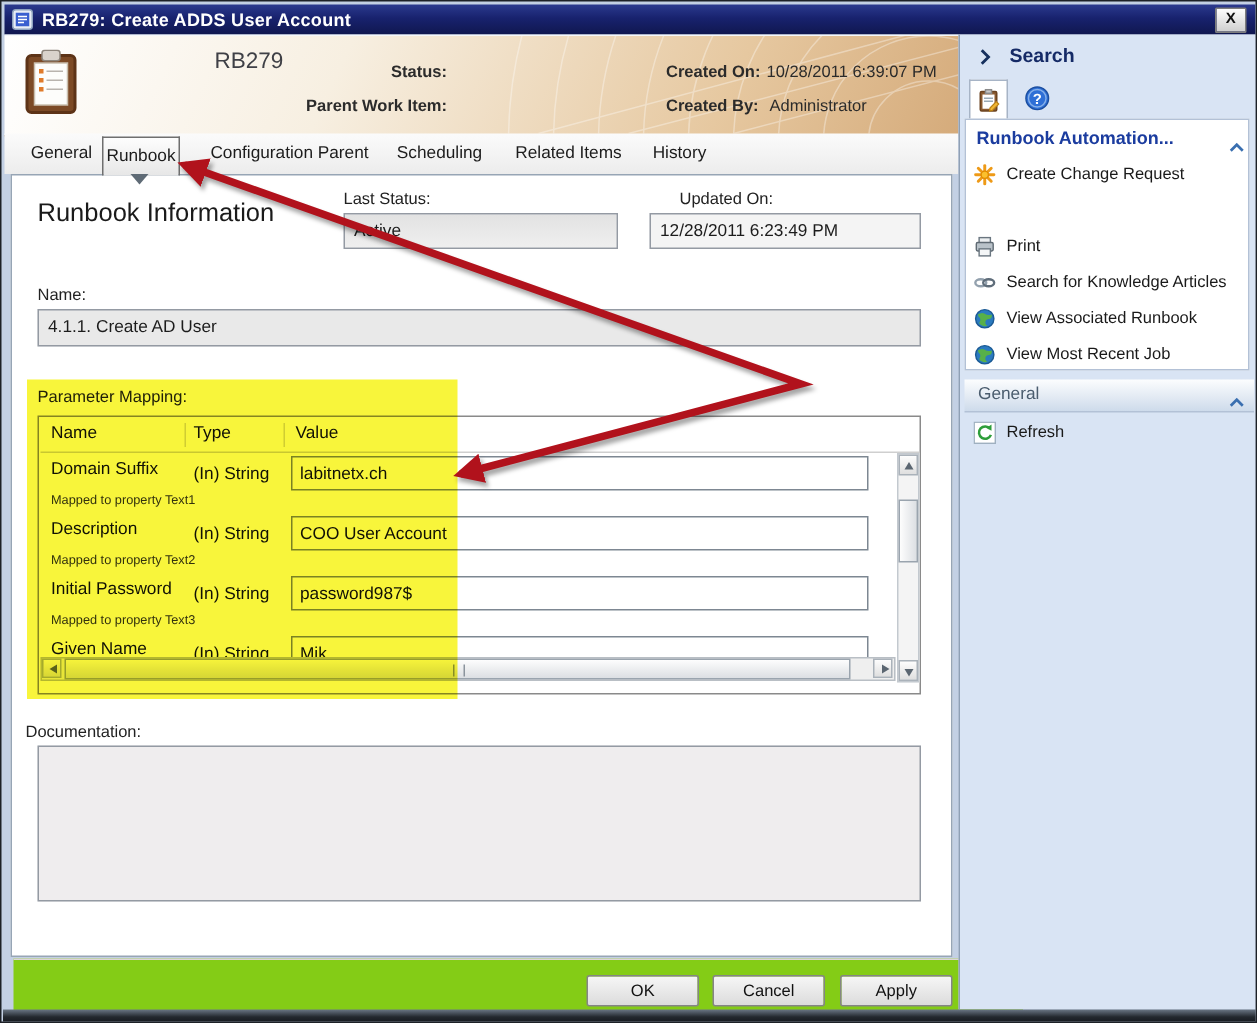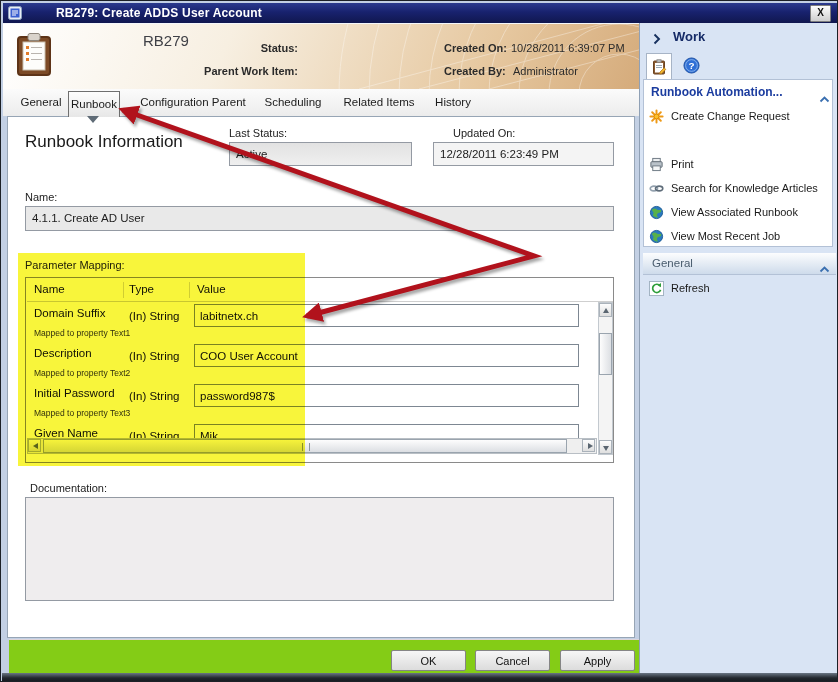--- a/index.html
+++ b/index.html
@@ -2,21 +2,21 @@
 <html><head>
 <meta charset="utf-8">
 <style>
   html,body{margin:0;padding:0;background:#fff;}
   #app{position:relative;width:838px;height:682px;box-sizing:border-box;border:1px solid #1c2026;
        background:#c3d0e4;font-family:"Liberation Sans","DejaVu Sans",sans-serif;overflow:hidden;
        -webkit-font-smoothing:antialiased;}
   .abs{position:absolute;}
   
   .titlebar{left:2px;top:2px;width:834px;height:20px;
-    background:linear-gradient(#2b3a8e,#18226e 45%,#10174f);display:flex;align-items:center;gap:28px;}
+    background:linear-gradient(#2b3a8e,#18226e 45%,#10174f);display:flex;align-items:center;}
   .title-text{color:#fff;font-size:12px;font-weight:bold;margin-left:6px;letter-spacing:.2px;}
   .close-btn{position:absolute;right:6px;top:2px;width:19px;height:15px;
     background:linear-gradient(#fdfdfd,#cfcfcf);border:1px solid #7d7d7d;border-radius:1px;
     font-size:10px;font-weight:bold;color:#111;text-align:center;line-height:14px;cursor:pointer;}
   
   .header{left:2px;top:22px;width:636px;height:66px;
     background:linear-gradient(115deg,#ffffff 0%,#f7efe1 35%,#e6c8a0 75%,#d5ab7b 100%);
     border-bottom:1px solid #b99a74;border-top:1px solid #f4f7fb;}
   .hdr-id{position:absolute;left:140px;top:8px;font-size:15px;color:#3f4046;}
   .hdr-lbl{font-size:11px;font-weight:bold;color:#2b2b2b;text-align:right;}
@@ -221,36 +221,36 @@
         </div>
       <div class="hthumb">
           <div class="hgrip"></div>
         </div>
       <div class="sbtn" style="left:554px;height:13px;">
           <div class="tri-rt"></div>
         </div>
     </div>
   </div>
 
-  <span class="abs lbl" style="left:29px;top:481px;">Documentation:</span>
+  <span class="abs lbl" style="left:16px;top:481px;">Documentation:</span>
   <textarea class="docbox" style=""></textarea>
 
   <div class="abs btnbar">
     <button class="btn" style="left:382px;">OK</button>
     <button class="btn" style="left:466px;">Cancel</button>
     <button class="btn" style="left:551px;">Apply</button>
   </div>
 
   <div class="abs sidebar"></div>
   <span class="abs chev" style="left:652px;top:30px;">
     <svg width="8" height="12" viewBox="0 0 8 12">
         <path d="M1.5 1.5 L6 6 L1.5 10.5" fill="none" stroke="#16305e" stroke-width="1.9"></path>
       </svg>
   </span>
-  <span class="tasks-title">Work</span>
+  <span class="tasks-title">Search</span>
 
   <div class="side-tab">
     <span style="display:inline-flex;">
       <svg viewBox="0 0 16 16" width="16" height="16">
           <rect x="2.5" y="2" width="11" height="13" rx="1" fill="#8a5a30" stroke="#6b4320"></rect>
           <rect x="4" y="4" width="8" height="9.5" fill="#fff"></rect>
           <rect x="6" y="0.8" width="4" height="2.4" fill="#c9c9c9" stroke="#8a8a8a"></rect>
           <g stroke="#9aaab6" stroke-width="1">
             <line x1="5" y1="6.5" x2="11" y2="6.5"></line>
             <line x1="5" y1="8.5" x2="11" y2="8.5"></line>

